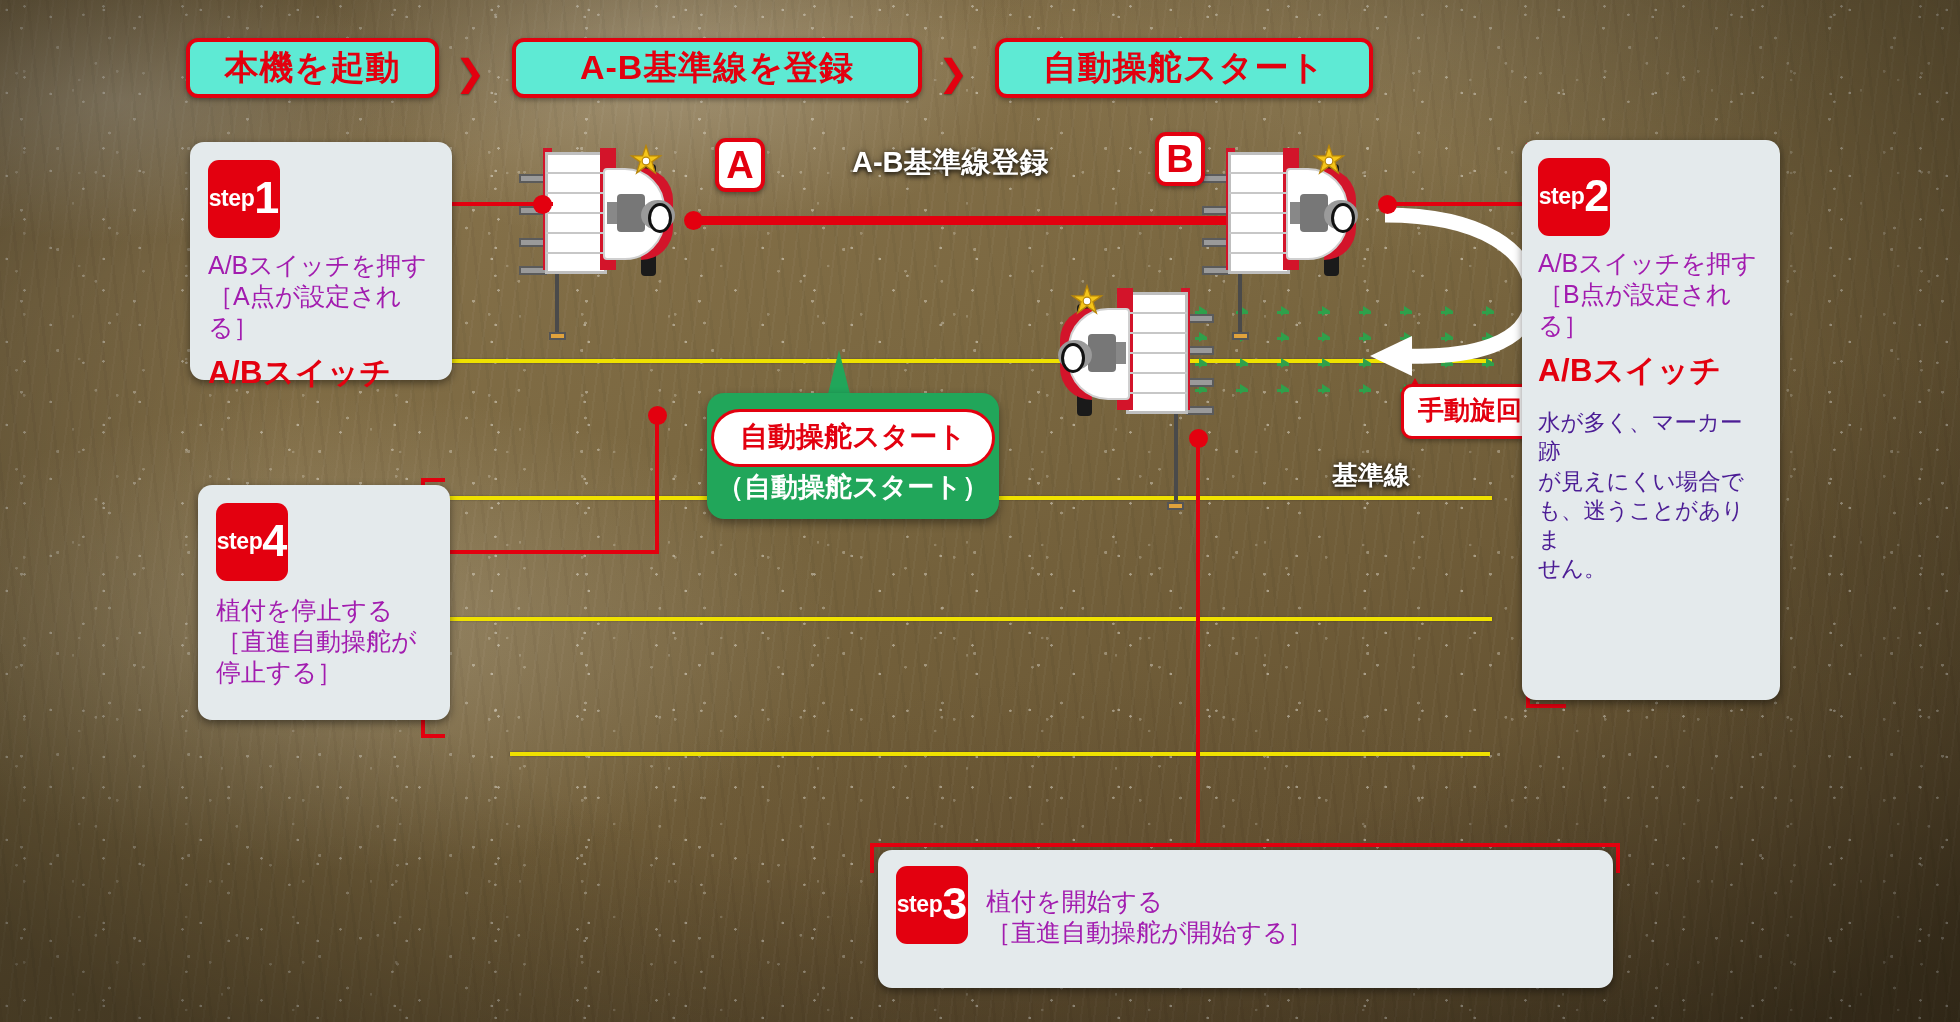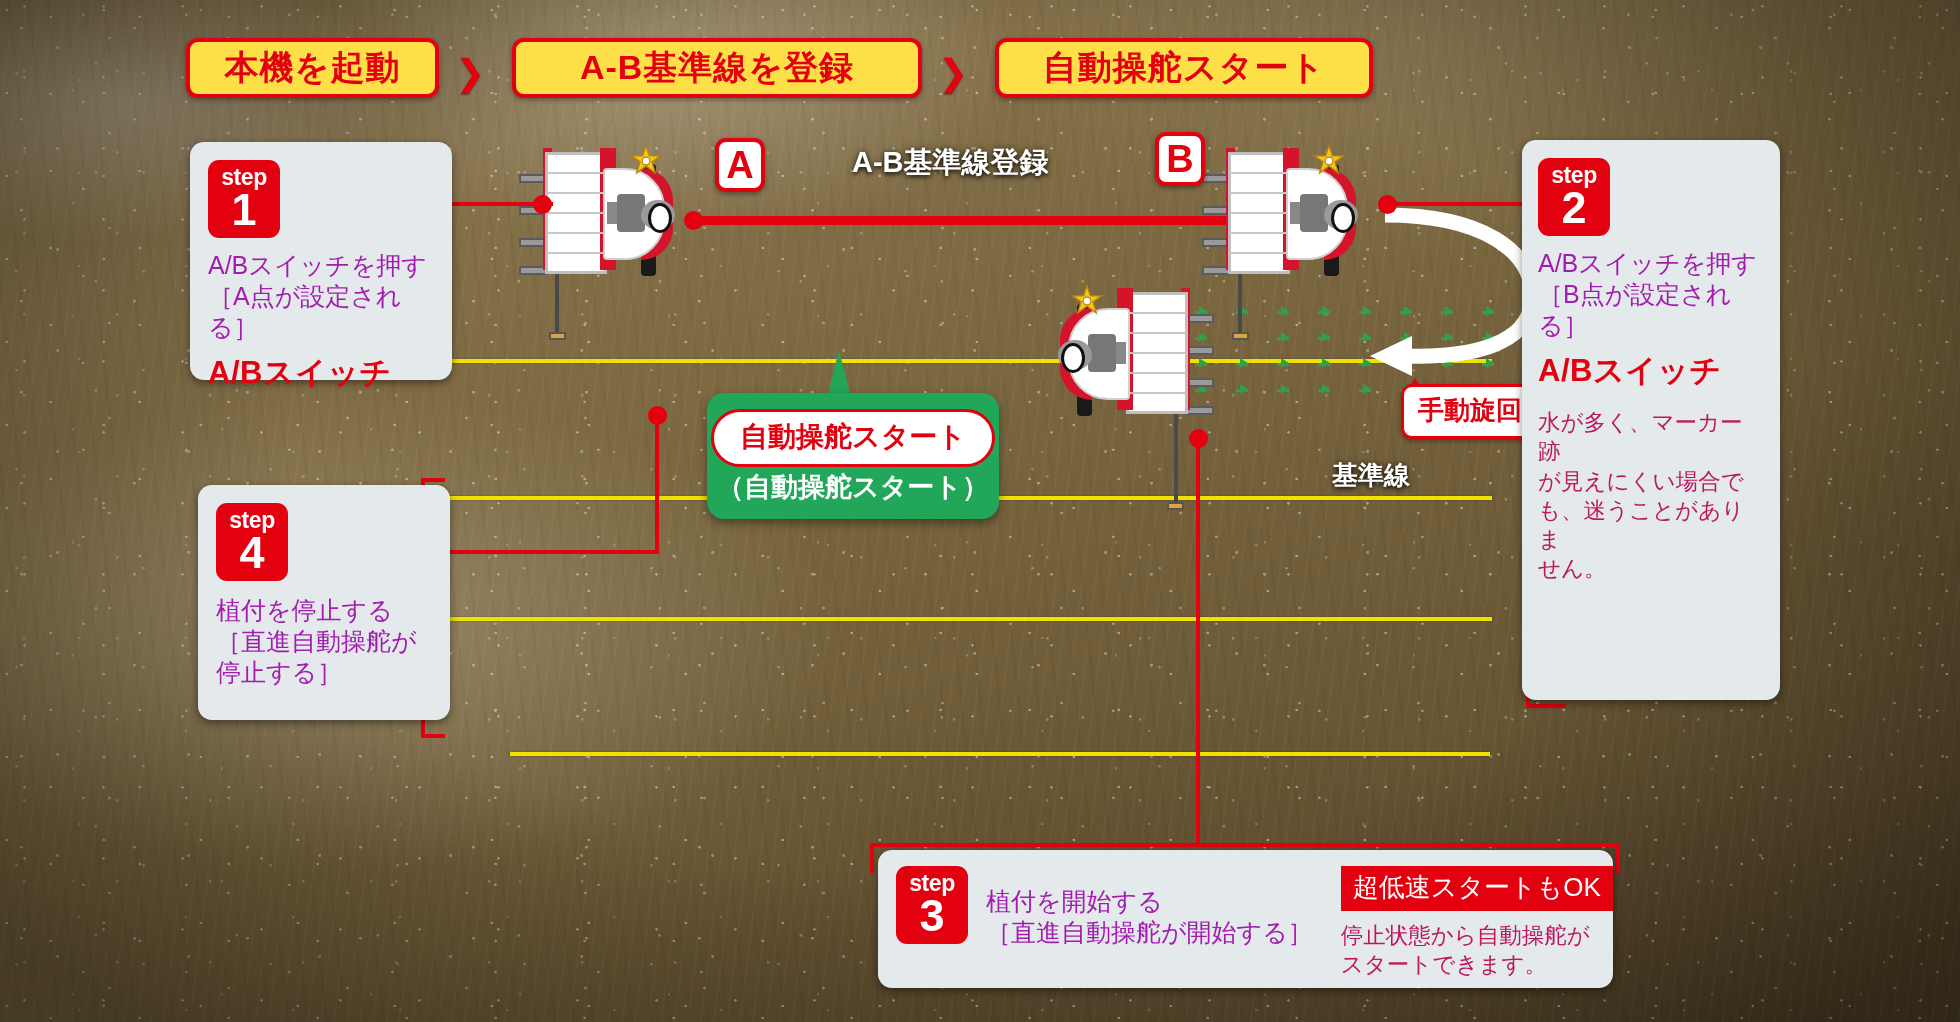--- a/index.html
+++ b/index.html
@@ -43,21 +43,21 @@
     background:repeating-linear-gradient(97deg, rgba(255,255,255,.10) 0 2px, rgba(0,0,0,0) 2px 13px),
                repeating-linear-gradient(84deg, rgba(0,0,0,.10) 0 3px, rgba(0,0,0,0) 3px 19px);}
   .bg-vig{position:absolute;inset:0;
     background:radial-gradient(ellipse 1250px 760px at 50% 45%, rgba(0,0,0,0) 55%, rgba(0,0,0,.38) 100%);}
 
   
   .abs{position:absolute;}
 
   
   .hdr{position:absolute;top:38px;left:0;width:100%;height:64px;}
-  .pill{position:absolute;top:0;height:60px;background:#fde047;border:4px solid #e3000f;
+  .pill{position:absolute;top:0;height:60px;background:#5eead4;border:4px solid #e3000f;
         border-radius:12px;display:flex;align-items:center;justify-content:center;
         color:#e3000f;font-weight:bold;font-size:34px;letter-spacing:1px;
         box-shadow:0 2px 5px rgba(0,0,0,.35);padding:0 22px;box-sizing:border-box;}
   .chev{position:absolute;top:14px;color:#e3000f;font-size:36px;font-weight:bold;
         text-shadow:0 1px 2px rgba(0,0,0,.4);}
 
   
   .fline{position:absolute;height:4px;background:#efe100;box-shadow:0 0 2px rgba(0,0,0,.35);}
   .redline{position:absolute;height:9px;background:#e3000f;}
   .reddot{position:absolute;width:19px;height:19px;border-radius:50%;background:#e3000f;}
@@ -70,25 +70,25 @@
   .sprout:after{content:"";position:absolute;left:4px;top:1px;width:0;height:0;
      border-left:8px solid #2fa04b;border-top:5px solid transparent;border-bottom:5px solid transparent;}
 
   
   .conn{position:absolute;background:#e3000f;}
 
   
   .card{position:absolute;background:#e4eaec;border-radius:14px;
         box-shadow:0 3px 9px rgba(0,0,0,.45);box-sizing:border-box;}
   .stepbadge{width:72px;height:78px;background:#e3000f;border-radius:11px;
-        display:flex;flex-direction:column;align-items:center;justify-content:center;color:#fff;line-height:1;}
+        display:flex;align-items:center;justify-content:center;color:#fff;line-height:1;}
   .stepbadge .s-word{font-size:23px;font-weight:bold;letter-spacing:-.4px;margin-bottom:1px;}
   .stepbadge .s-num{font-size:45px;font-weight:bold;margin-top:-3px;}
   .ctext{font-size:25px;color:#a21caf;line-height:1.24;white-space:pre-line;}
-  .ctext-sm{font-size:22.5px;color:#be185d;line-height:1.3;white-space:pre-line;}
+  .ctext-sm{font-size:22.5px;color:#4c1d95;line-height:1.3;white-space:pre-line;}
   .credtext{font-size:31px;color:#e3000f;font-weight:bold;letter-spacing:.5px;}
   .redbanner{background:#e3000f;color:#fff;font-size:24px;line-height:1.32;
              padding:8px 10px 9px 12px;white-space:pre-line;font-weight:500;}
   .redbanner-1{background:#e3000f;color:#fff;font-size:26px;padding:4px 12px 6px;display:inline-block;}
 
   
   .abmark{position:absolute;width:50px;height:54px;background:#fff;border:4px solid #e3000f;
      border-radius:11px;display:flex;align-items:center;justify-content:center;
      color:#e3000f;font-size:38px;font-weight:bold;box-shadow:0 2px 5px rgba(0,0,0,.4);box-sizing:border-box;}
 
@@ -367,25 +367,20 @@
 
   <div class="card" style="left:878px;top:850px;width:735px;height:138px;padding:16px 18px;display:flex;">
     <div class="stepbadge" style="flex:none;">
       <span class="s-word">step</span>
       <span class="s-num">3</span>
     </div>
     <div style="flex:none;margin-left:18px;margin-top:20px;">
       <div class="ctext">植付を開始する
 ［直進自動操舵が開始する］</div>
     </div>
-    <div style="flex:none;margin-left:28px;">
-      <div class="redbanner-1">超低速スタートもOK</div>
-      <div class="ctext-sm" style="margin-top:10px;">停止状態から自動操舵が
-スタートできます。</div>
-    </div>
   </div>
 
   <div class="gb-tail" style="left:828px;top:350px;"></div>
   <div class="greenbox" style="left:707px;top:393px;width:292px;">
     <div class="gb-pill">自動操舵スタート</div>
     <div class="gb-sub">（自動操舵スタート）</div>
   </div>
 
 </div>
 

